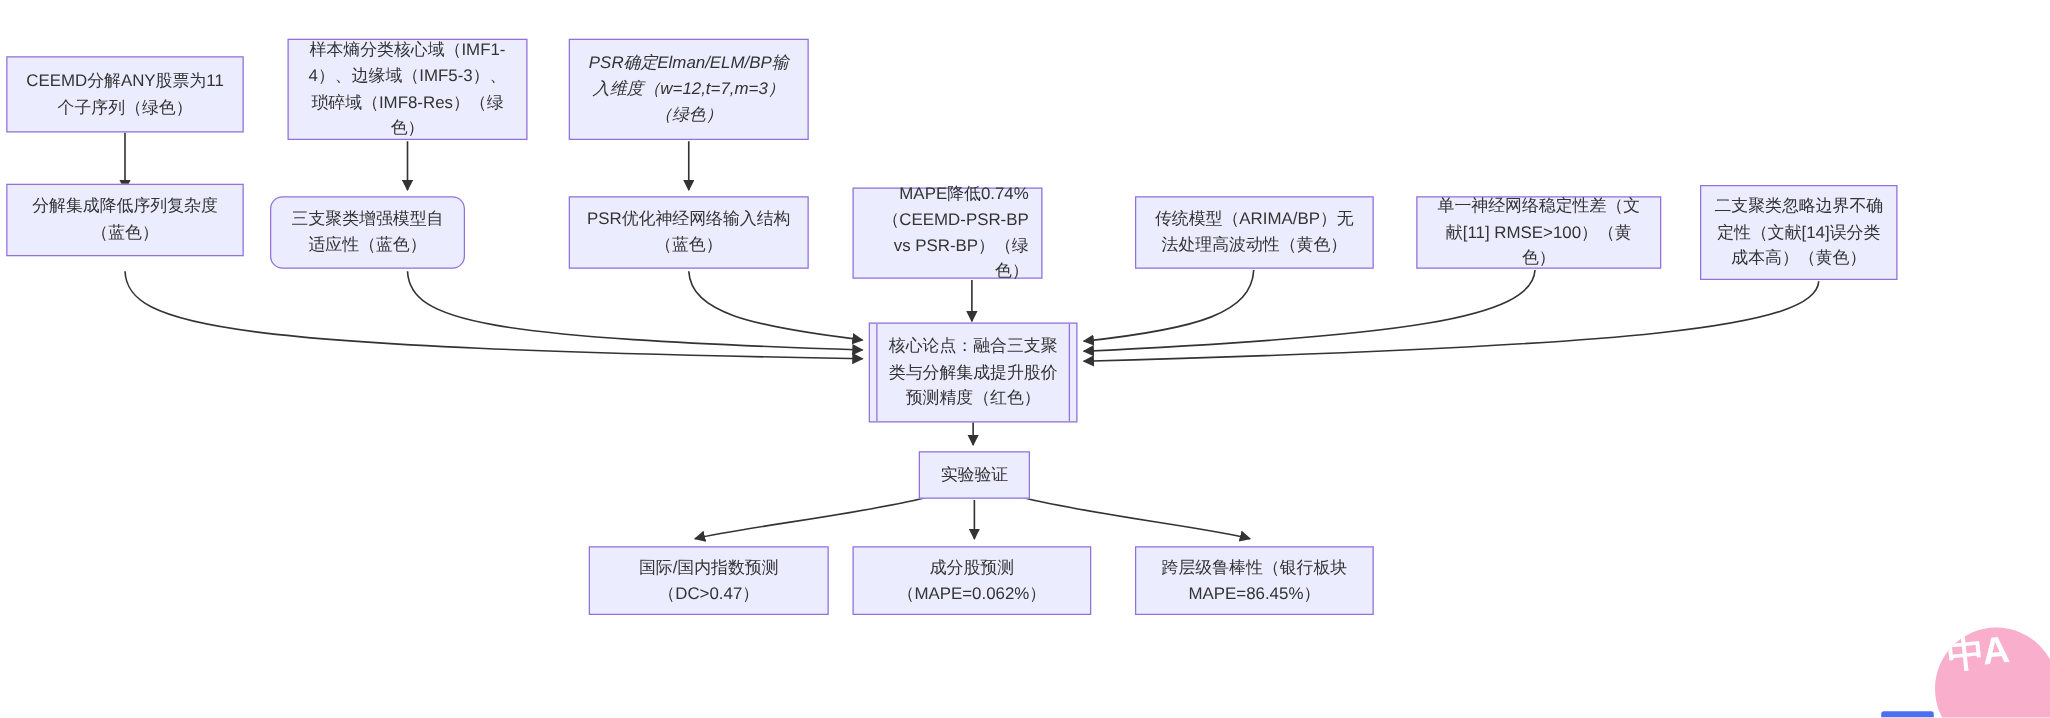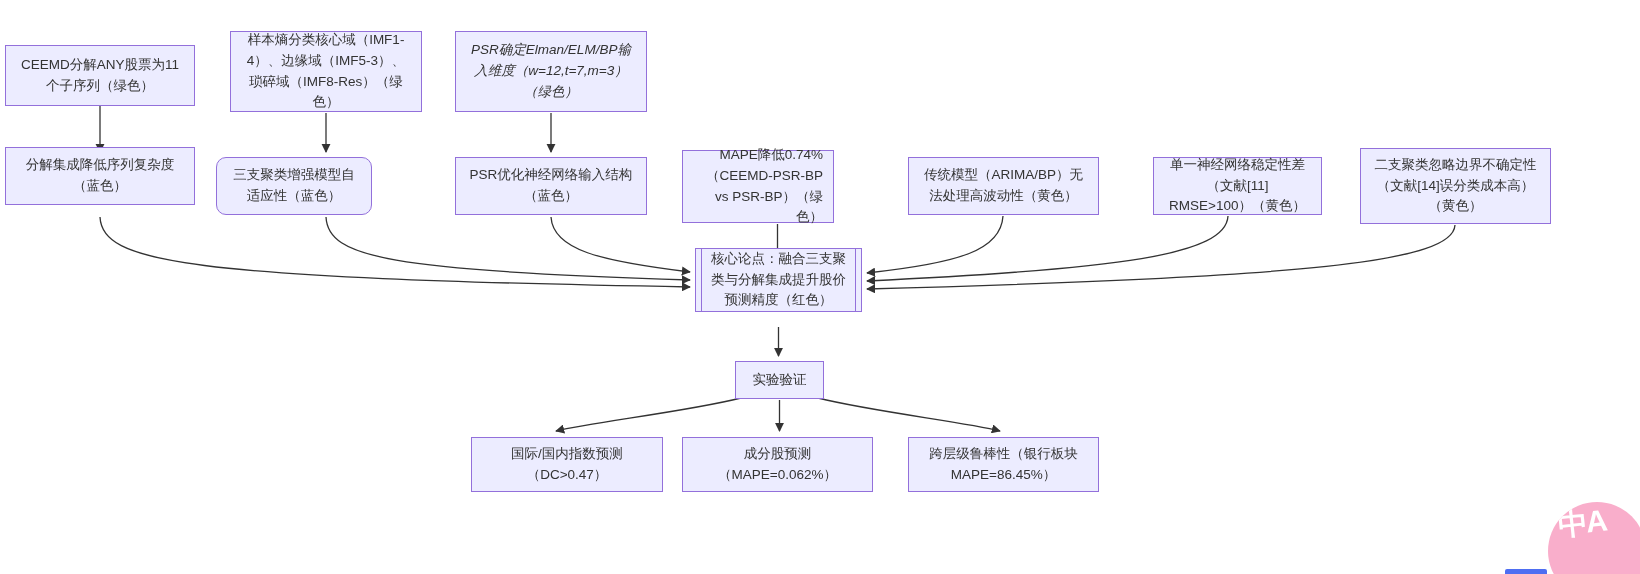--- a/index.html
+++ b/index.html
@@ -80,25 +80,25 @@
   <div class="node" style="left:5px;top:147px;width:190px;height:58px;">分解集成降低序列复杂度（蓝色）</div>
 
   <div class="node" style="left:216px;top:157px;width:156px;height:58px;border-radius:10px;">三支聚类增强模型自适应性（蓝色）</div>
 
   <div class="node" style="left:455px;top:157px;width:192px;height:58px;">PSR优化神经网络输入结构（蓝色）</div>
 
   <div class="node" style="left:682px;top:150px;width:152px;height:73px;text-align:right;">MAPE降低0.74%（CEEMD-PSR-BP vs PSR-BP）（绿色）</div>
 
   <div class="node" style="left:908px;top:157px;width:191px;height:58px;">传统模型（ARIMA/BP）无法处理高波动性（黄色）</div>
 
-  <div class="node" style="left:1133px;top:157px;width:169px;height:58px;margin-left:20px;">单一神经网络稳定性差（文献[11] RMSE&gt;100）（黄色）</div>
+  <div class="node" style="left:1133px;top:157px;width:196px;height:58px;">单一神经网络稳定性差（文献[11] RMSE&gt;100）（黄色）</div>
 
-  <div class="node" style="left:1360px;top:148px;width:191px;height:76px;">二支聚类忽略边界不确定性（文献[14]误分类成本高）（黄色）</div>
+  <div class="node" style="left:1360px;top:148px;width:158px;height:76px;">二支聚类忽略边界不确定性（文献[14]误分类成本高）（黄色）</div>
 
-  <div class="node subroutine" style="left:695px;top:248px;width:167px;height:64px;">核心论点：融合三支聚类与分解集成提升股价预测精度（红色）</div>
+  <div class="node subroutine" style="left:695px;top:258px;width:167px;height:80px;">核心论点：融合三支聚类与分解集成提升股价预测精度（红色）</div>
 
   <div class="node" style="left:735px;top:361px;width:89px;height:38px;">实验验证</div>
 
   <div class="node" style="left:455px;top:437px;width:192px;height:55px;margin-left:16px;">国际/国内指数预测（DC&gt;0.47）</div>
 
   <div class="node" style="left:682px;top:437px;width:191px;height:55px;">成分股预测（MAPE=0.062%）</div>
 
   <div class="node" style="left:908px;top:437px;width:191px;height:55px;">跨层级鲁棒性（银行板块MAPE=86.45%）</div>
 
   <div class="edge-artifact"></div>

